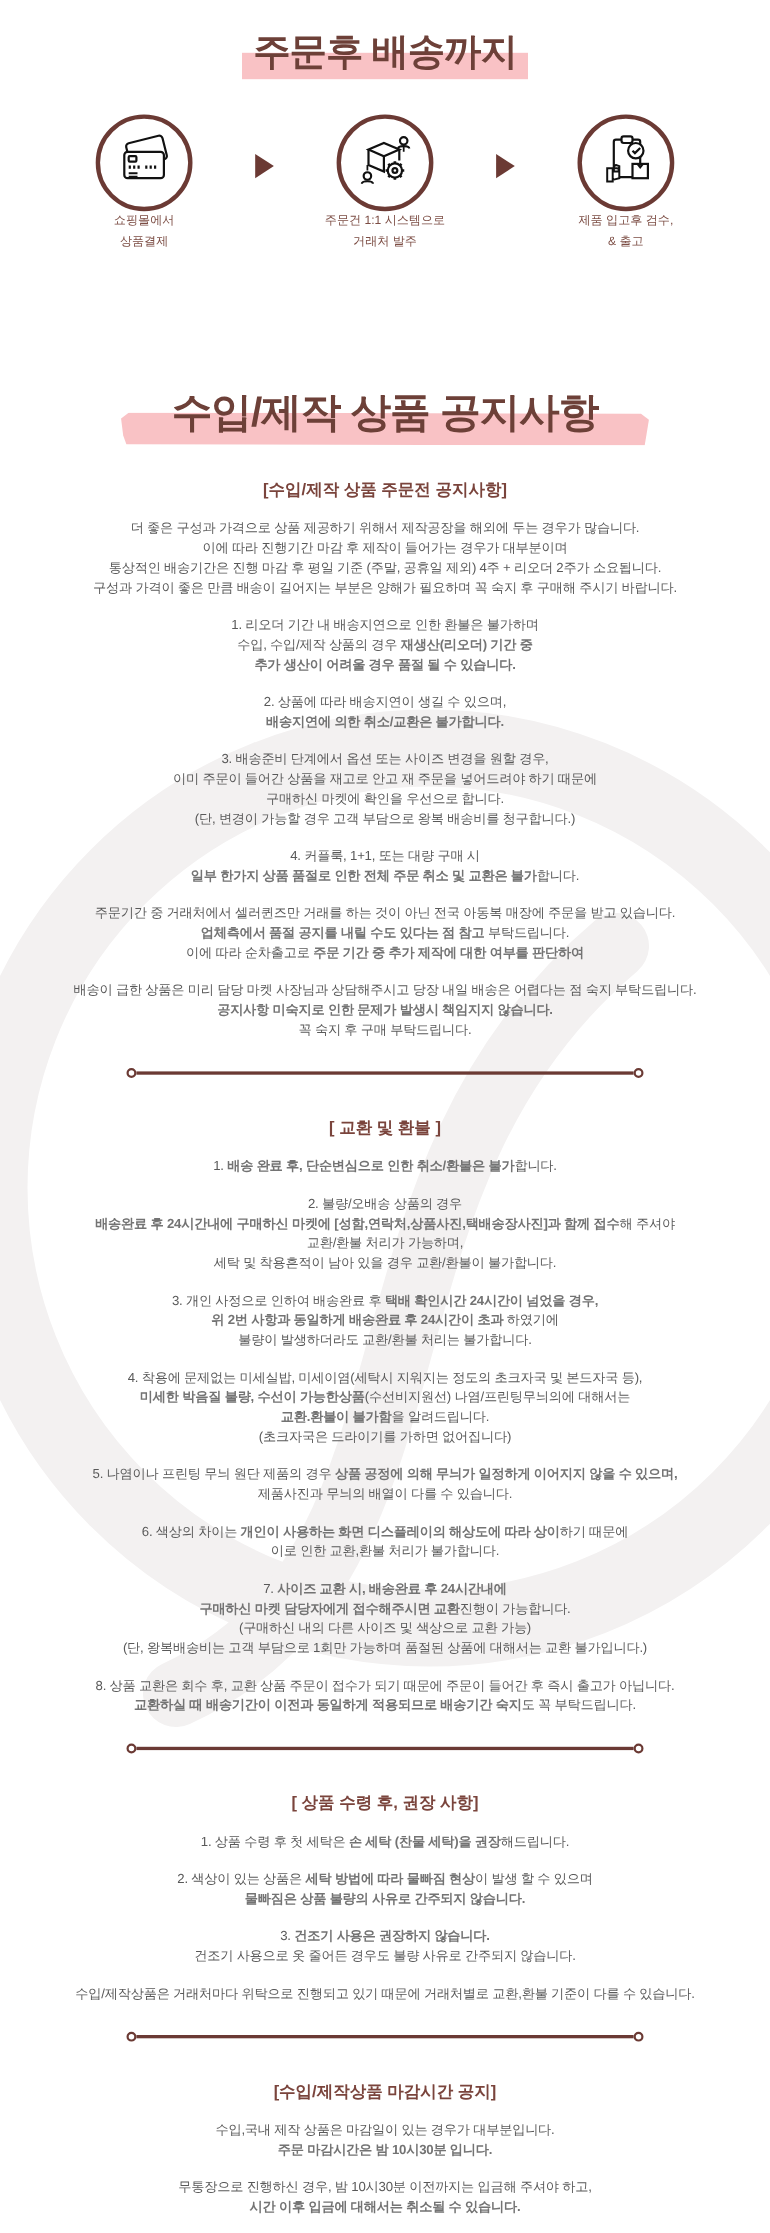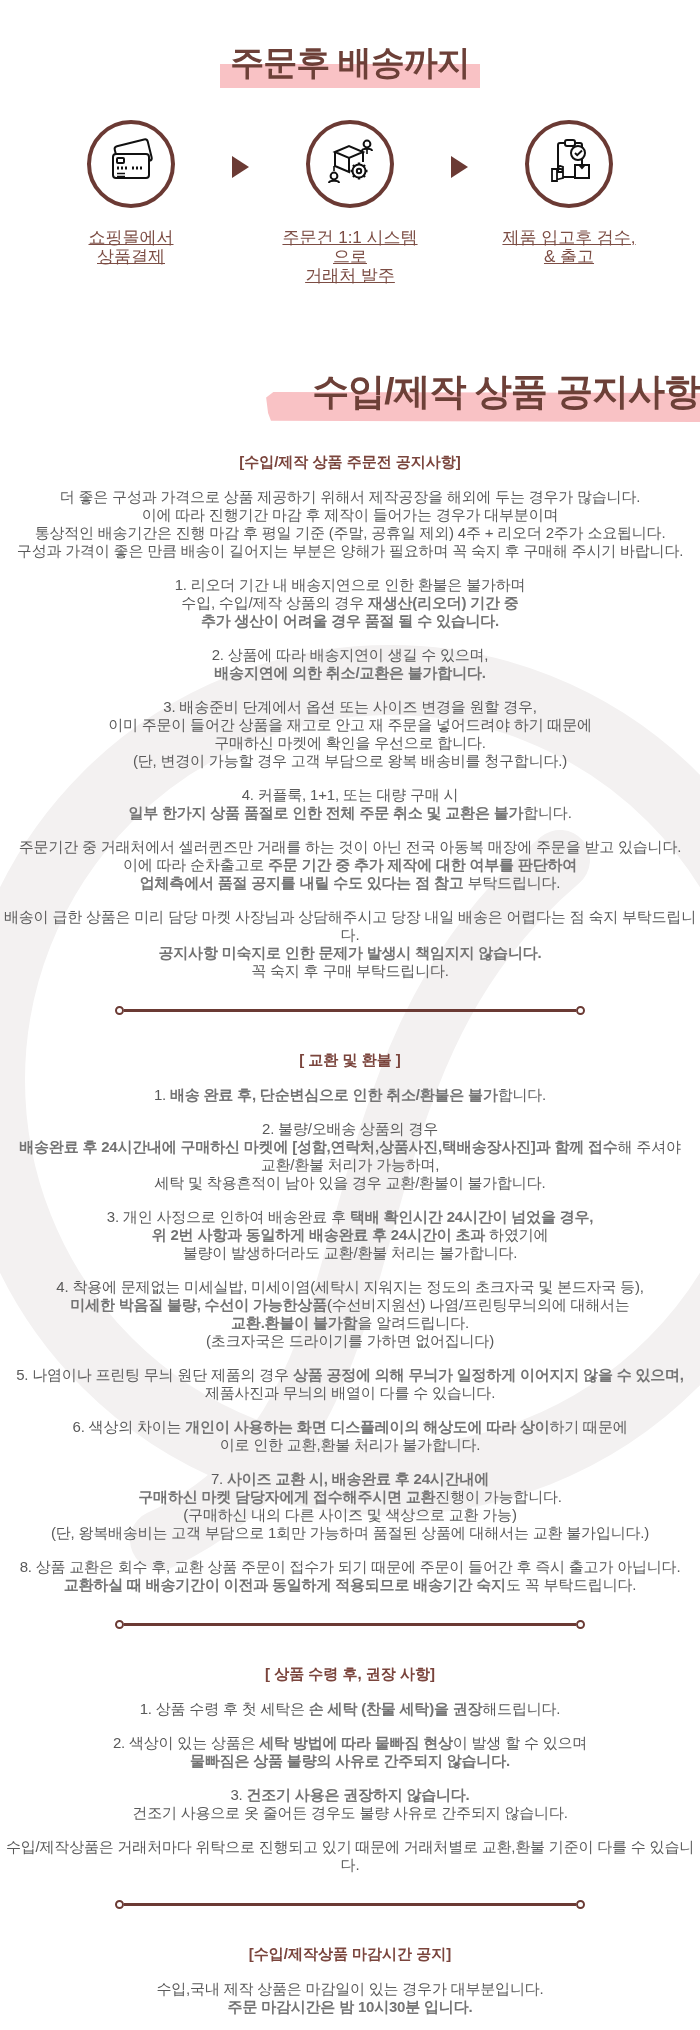--- a/index.html
+++ b/index.html
@@ -6,59 +6,59 @@
   html,body { background:#ffffff; }
   body {
     width:700px; min-height:2030px; margin:0 auto; position:relative;
     font-family:"Liberation Sans","DejaVu Sans",sans-serif;
     overflow:hidden;
   }
   .watermark { position:absolute; left:0; top:560px; z-index:0; pointer-events:none; }
   .content { position:relative; z-index:1; }
 
   
-  .hero { padding-top:40px; text-align:center; }
+  .hero { padding-top:24px; text-align:center; }
   .hero-title {
     display:inline-block; position:relative;
     font-size:34px; font-weight:800; letter-spacing:-1px; color:#6d4038;
   }
   .hero-title .band {
     position:absolute; left:-10px; right:-10px; top:52%; height:24px;
     background:#f9c2c5; z-index:-1;
   }
   .steps { margin-top:34px; display:flex; justify-content:center; align-items:flex-start; gap:26px; }
   .step { width:150px; text-align:center; }
   .step-circle {
     width:88px; height:88px; border:4px solid #6b3a34; border-radius:50%;
     margin:0 auto; display:flex; align-items:center; justify-content:center; background:#fff;
   }
-  .step-label { margin-top:20px; font-size:17px; line-height:19px; font-weight:500; color:#7c4d44;text-decoration:underline; }
+  .step-label { margin-top:0; font-size:11px; line-height:19px; font-weight:500; color:#7c4d44; }
   .arrow {
     width:0; height:0; margin-top:36px;
     border-top:11px solid transparent; border-bottom:11px solid transparent;
     border-left:17px solid #6b3a34;
   }
 
   
-  .section2 { text-align:right; margin-top:82px; }
+  .section2 { text-align:center; margin-top:120px; }
   .section2-title {
     display:inline-block; position:relative;
     font-size:37px; font-weight:800; letter-spacing:-1px; color:#6d4038;
   }
   .section2-title .band {
     position:absolute; left:-46px; right:-46px; top:50%; height:30px;
     background:#f9c2c5; z-index:-1;
     clip-path: polygon(0% 18%, 1.5% 0%, 98.5% 4%, 100% 22%, 99.2% 100%, 1% 96%, 0.4% 70%);
   }
 
   
   .notice { margin-top:36px; text-align:center; padding-bottom:60px; }
   .block-header { color:#7a443c; font-weight:700; font-size:15px; margin:25px 0 16px; }
   .rich { margin-bottom:16px; }
-  .rich .line { font-size:15px; line-height:18px; letter-spacing:-0.2px; }
+  .rich .line { font-size:12px; line-height:18px; letter-spacing:-0.2px; }
   .sg-g { color:#595959; }
   .sg-r { color:#737373; font-weight:700; }
   .divider { width:470px; margin:26px auto 36px; display:flex; align-items:center; }
   .divider .dot { width:9px; height:9px; border:2.5px solid #6b3a34; border-radius:50%; background:#fff; flex:0 0 auto; }
   .divider .line { flex:1; height:2.5px; background:#6b3a34; }
 </style>
 </head>
 <body>
 
 <svg class="watermark" width="700" height="1100" viewBox="0 0 700 1100">
@@ -175,22 +175,22 @@
         <div class="line"><span class="sg-g">이미 주문이 들어간 상품을 재고로 안고 재 주문을 넣어드려야 하기 때문에</span></div>
         <div class="line"><span class="sg-g">구매하신 마켓에 확인을 우선으로 합니다.</span></div>
         <div class="line"><span class="sg-g">(단, 변경이 가능할 경우 고객 부담으로 왕복 배송비를 청구합니다.)</span></div>
       </div>
       <div class="rich">
         <div class="line"><span class="sg-g">4. 커플룩, 1+1, 또는 대량 구매 시</span></div>
         <div class="line"><span class="sg-r">일부 한가지 상품 품절로 인한 전체 주문 취소 및 교환은 불가</span><span class="sg-g">합니다.</span></div>
       </div>
       <div class="rich">
         <div class="line"><span class="sg-g">주문기간 중 거래처에서 셀러퀸즈만 거래를 하는 것이 아닌 전국 아동복 매장에 주문을 받고 있습니다.</span></div>
+        <div class="line"><span class="sg-r">업체측에서 품절 공지를 내릴 수도 있다는 점 참고 </span><span class="sg-g">부탁드립니다.</span></div>
         <div class="line"><span class="sg-g">이에 따라 순차출고로 </span><span class="sg-r">주문 기간 중 추가 제작에 대한 여부를 판단하여</span></div>
-        <div class="line"><span class="sg-r">업체측에서 품절 공지를 내릴 수도 있다는 점 참고 </span><span class="sg-g">부탁드립니다.</span></div>
       </div>
       <div class="rich">
         <div class="line"><span class="sg-g">배송이 급한 상품은 미리 담당 마켓 사장님과 상담해주시고 당장 내일 배송은 어렵다는 점 숙지 부탁드립니다.</span></div>
         <div class="line"><span class="sg-r">공지사항 미숙지로 인한 문제가 발생시 책임지지 않습니다.</span></div>
         <div class="line"><span class="sg-g">꼭 숙지 후 구매 부탁드립니다.</span></div>
       </div>
       <div class="divider">
         <div class="dot"></div>
         <div class="line"></div>
         <div class="dot"></div>

